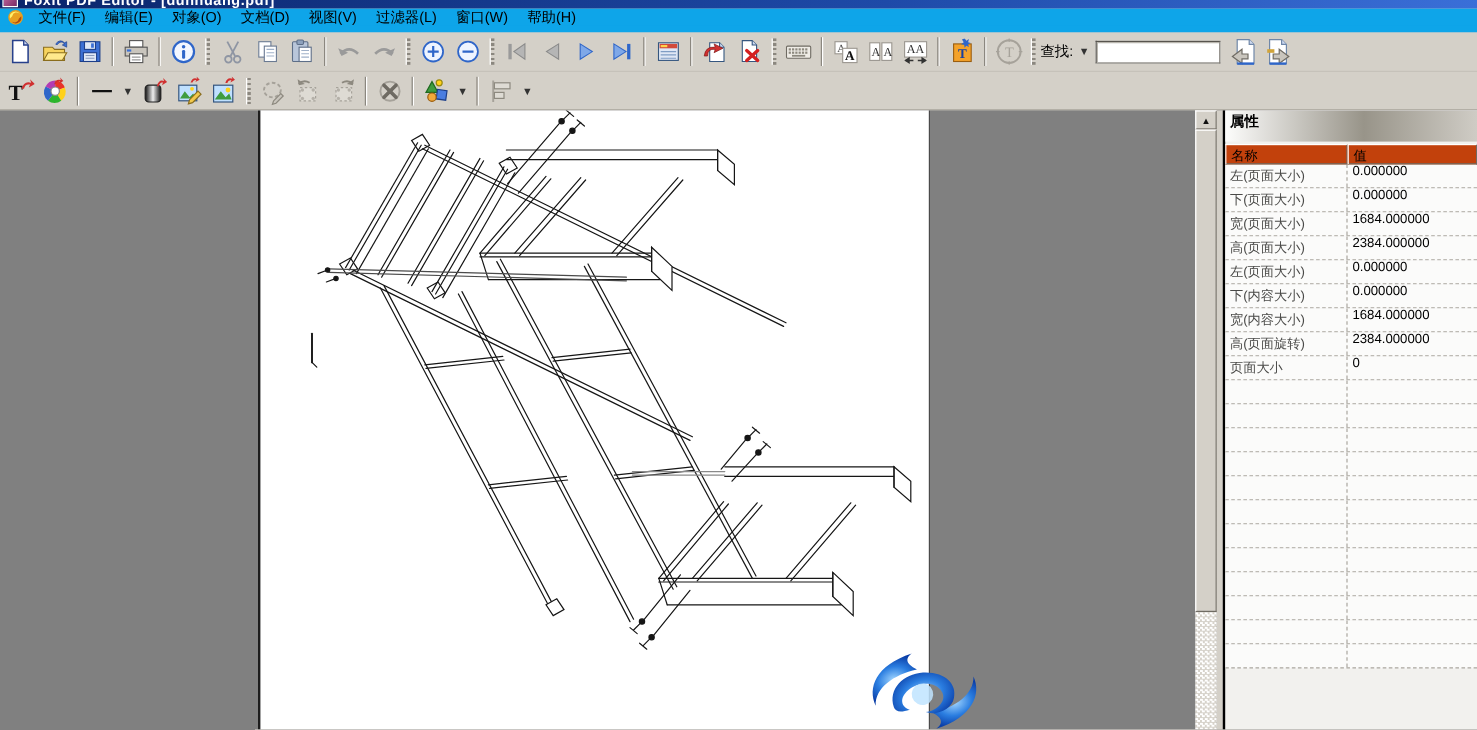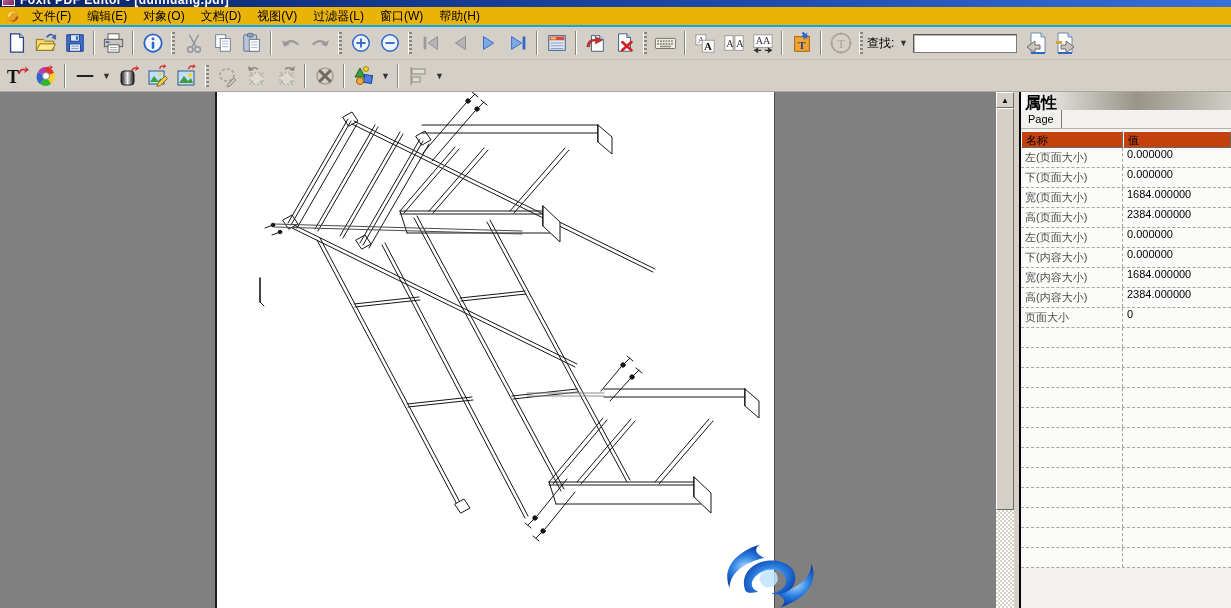--- a/index.html
+++ b/index.html
@@ -2,21 +2,21 @@
 <html><head>
 <meta charset="utf-8">
 <style>
   *{margin:0;padding:0;box-sizing:border-box}
   html,body{width:1231px;height:608px;overflow:hidden;font-family:"Liberation Sans","DejaVu Sans",sans-serif;background:#d4d0c8}
   
   .titlebar{position:relative;height:7px;background:linear-gradient(90deg,#0a246a,#1e4aa8 60%,#3a6fd8);overflow:hidden}
   .titlebar .appicon{position:absolute;left:2px;top:-6px;width:13px;height:12px;background:linear-gradient(135deg,#c86aa0,#7a2c66);border:1px solid #fff}
   .titlebar .ttext{position:absolute;left:20px;top:-7px;color:#fff;font-size:12px;font-weight:bold;white-space:nowrap;letter-spacing:.5px}
   
-  .menubar{height:20px;background:#eab308;display:flex;align-items:center;border-bottom:2px solid #0ea5e9;padding-left:2px}
+  .menubar{height:20px;background:#0ea5e9;display:flex;align-items:center;border-bottom:6px solid #0ea5e9;padding-left:2px}
   .docicon{width:16px;height:15px;margin:0 3px}
   .menuitem{font-size:12px;color:#000;padding:2px 8px;white-space:nowrap}
   
   .tb{background:#d4d0c8;display:flex;align-items:center;padding-left:2px}
   .tb1{height:33px;border-bottom:1px solid #c6c2ba}
   .tb2{height:32px;border-bottom:1px solid #aba79f}
   .grip{width:4px;height:22px;margin:0 4px;background:repeating-linear-gradient(180deg,#8b877f 0 2px,#d4d0c8 2px 4px);border-left:1px solid #fff}
   .vsep{width:0;height:24px;border-left:1px solid #8b877f;border-right:1px solid #ffffff;margin:0 4px}
   .tbtn{width:29px;height:27px;display:flex;align-items:center;justify-content:center;flex:none}
   .tbtn.narrow{width:15px}
@@ -27,21 +27,21 @@
   .main{position:relative;height:516px;background:#808080}
   .page{position:absolute;left:215px;top:0;width:560px;height:516px;background:#fff;border-left:2px solid #1d1d1d;border-right:1px solid #4a4a4a}
   .page svg{display:block}
   
   .vscroll{position:absolute;left:996px;top:0;width:18px;height:516px;background:repeating-conic-gradient(#ffffff 0% 25%,#d6d2ca 0% 50%) 0 0/4px 4px}
   .sbtn{position:absolute;left:0;top:0;width:18px;height:16px;background:#d4d0c8;border:1px solid;border-color:#fff #6f6b63 #6f6b63 #fff;display:flex;align-items:center;justify-content:center;font-size:8px;color:#111}
   .sthumb{position:absolute;left:0;top:16px;width:18px;height:402px;background:#d4d0c8;border:1px solid;border-color:#fff #6f6b63 #6f6b63 #fff}
   .panelstrip{position:absolute;left:1014px;top:0;width:5px;height:516px;background:#d4d0c8}
   
   .panel{position:absolute;left:1019px;top:0;width:212px;height:516px;background:#f2f1ee;border-left:2px solid #000;overflow:hidden}
-  .ptitle{height:18px;background:linear-gradient(90deg,#fdfdfc 0%,#989489 55%,#cfccc5 100%);font-size:16px;font-weight:bold;color:#000;padding:1px 4px;white-space:nowrap}
+  .ptitle{height:26px;background:linear-gradient(90deg,#fdfdfc 0%,#989489 55%,#cfccc5 100%);font-size:12px;font-weight:bold;color:#000;padding:1px 4px;white-space:nowrap}
   .ptabs{height:19px;display:flex;align-items:stretch;background:#f2f1ee;border-bottom:1px solid #b5b2aa}
   .ptab{font-size:11px;padding:3px 7px 0 7px;border-right:1px solid #7d7a73;color:#000}
   .phead{display:flex;height:17px;margin-top:2px}
   .hcell{background:#c2410c;border:1px solid;border-color:#fff #6f6b63 #6f6b63 #fff;font-size:11px;padding:1px 4px;color:#000}
   .hname{width:102px}
   .hval{flex:1}
   .prow{display:flex;height:20px;border-bottom:1px dashed #aaa69e;font-size:11px;align-items:flex-start;background:#fbfbfa}
   .pname{width:102px;height:100%;display:flex;align-items:center;padding-left:4px;color:#4a4a48;border-right:1px dashed #aaa69e;white-space:nowrap}
   .pval{flex:1;padding-left:4px;color:#000;white-space:nowrap}
   
@@ -579,23 +579,20 @@
   <div class="vscroll">
     <div class="sbtn">
         <span>▲</span>
       </div>
     <div class="sthumb"></div>
   </div>
   <div class="panelstrip"></div>
 
   <div class="panel">
     <div class="ptitle">属性</div>
-    <div class="ptabs">
-      <div class="ptab">Page</div>
-    </div>
     <div class="phead">
       <div class="hcell hname">名称</div>
       <div class="hcell hval">值</div>
     </div>
     <div>
         <div class="prow">
           <div class="pname">左(页面大小)</div>
           <div class="pval">0.000000</div>
         </div>
         <div class="prow">
@@ -616,21 +613,21 @@
         </div>
         <div class="prow">
           <div class="pname">下(内容大小)</div>
           <div class="pval">0.000000</div>
         </div>
         <div class="prow">
           <div class="pname">宽(内容大小)</div>
           <div class="pval">1684.000000</div>
         </div>
         <div class="prow">
-          <div class="pname">高(内容大小)</div>
+          <div class="pname">高(页面旋转)</div>
           <div class="pval">2384.000000</div>
         </div>
         <div class="prow">
           <div class="pname">页面大小</div>
           <div class="pval">0</div>
         </div>
         <div class="prow">
           <div class="pname"></div>
           <div class="pval"></div>
         </div>

